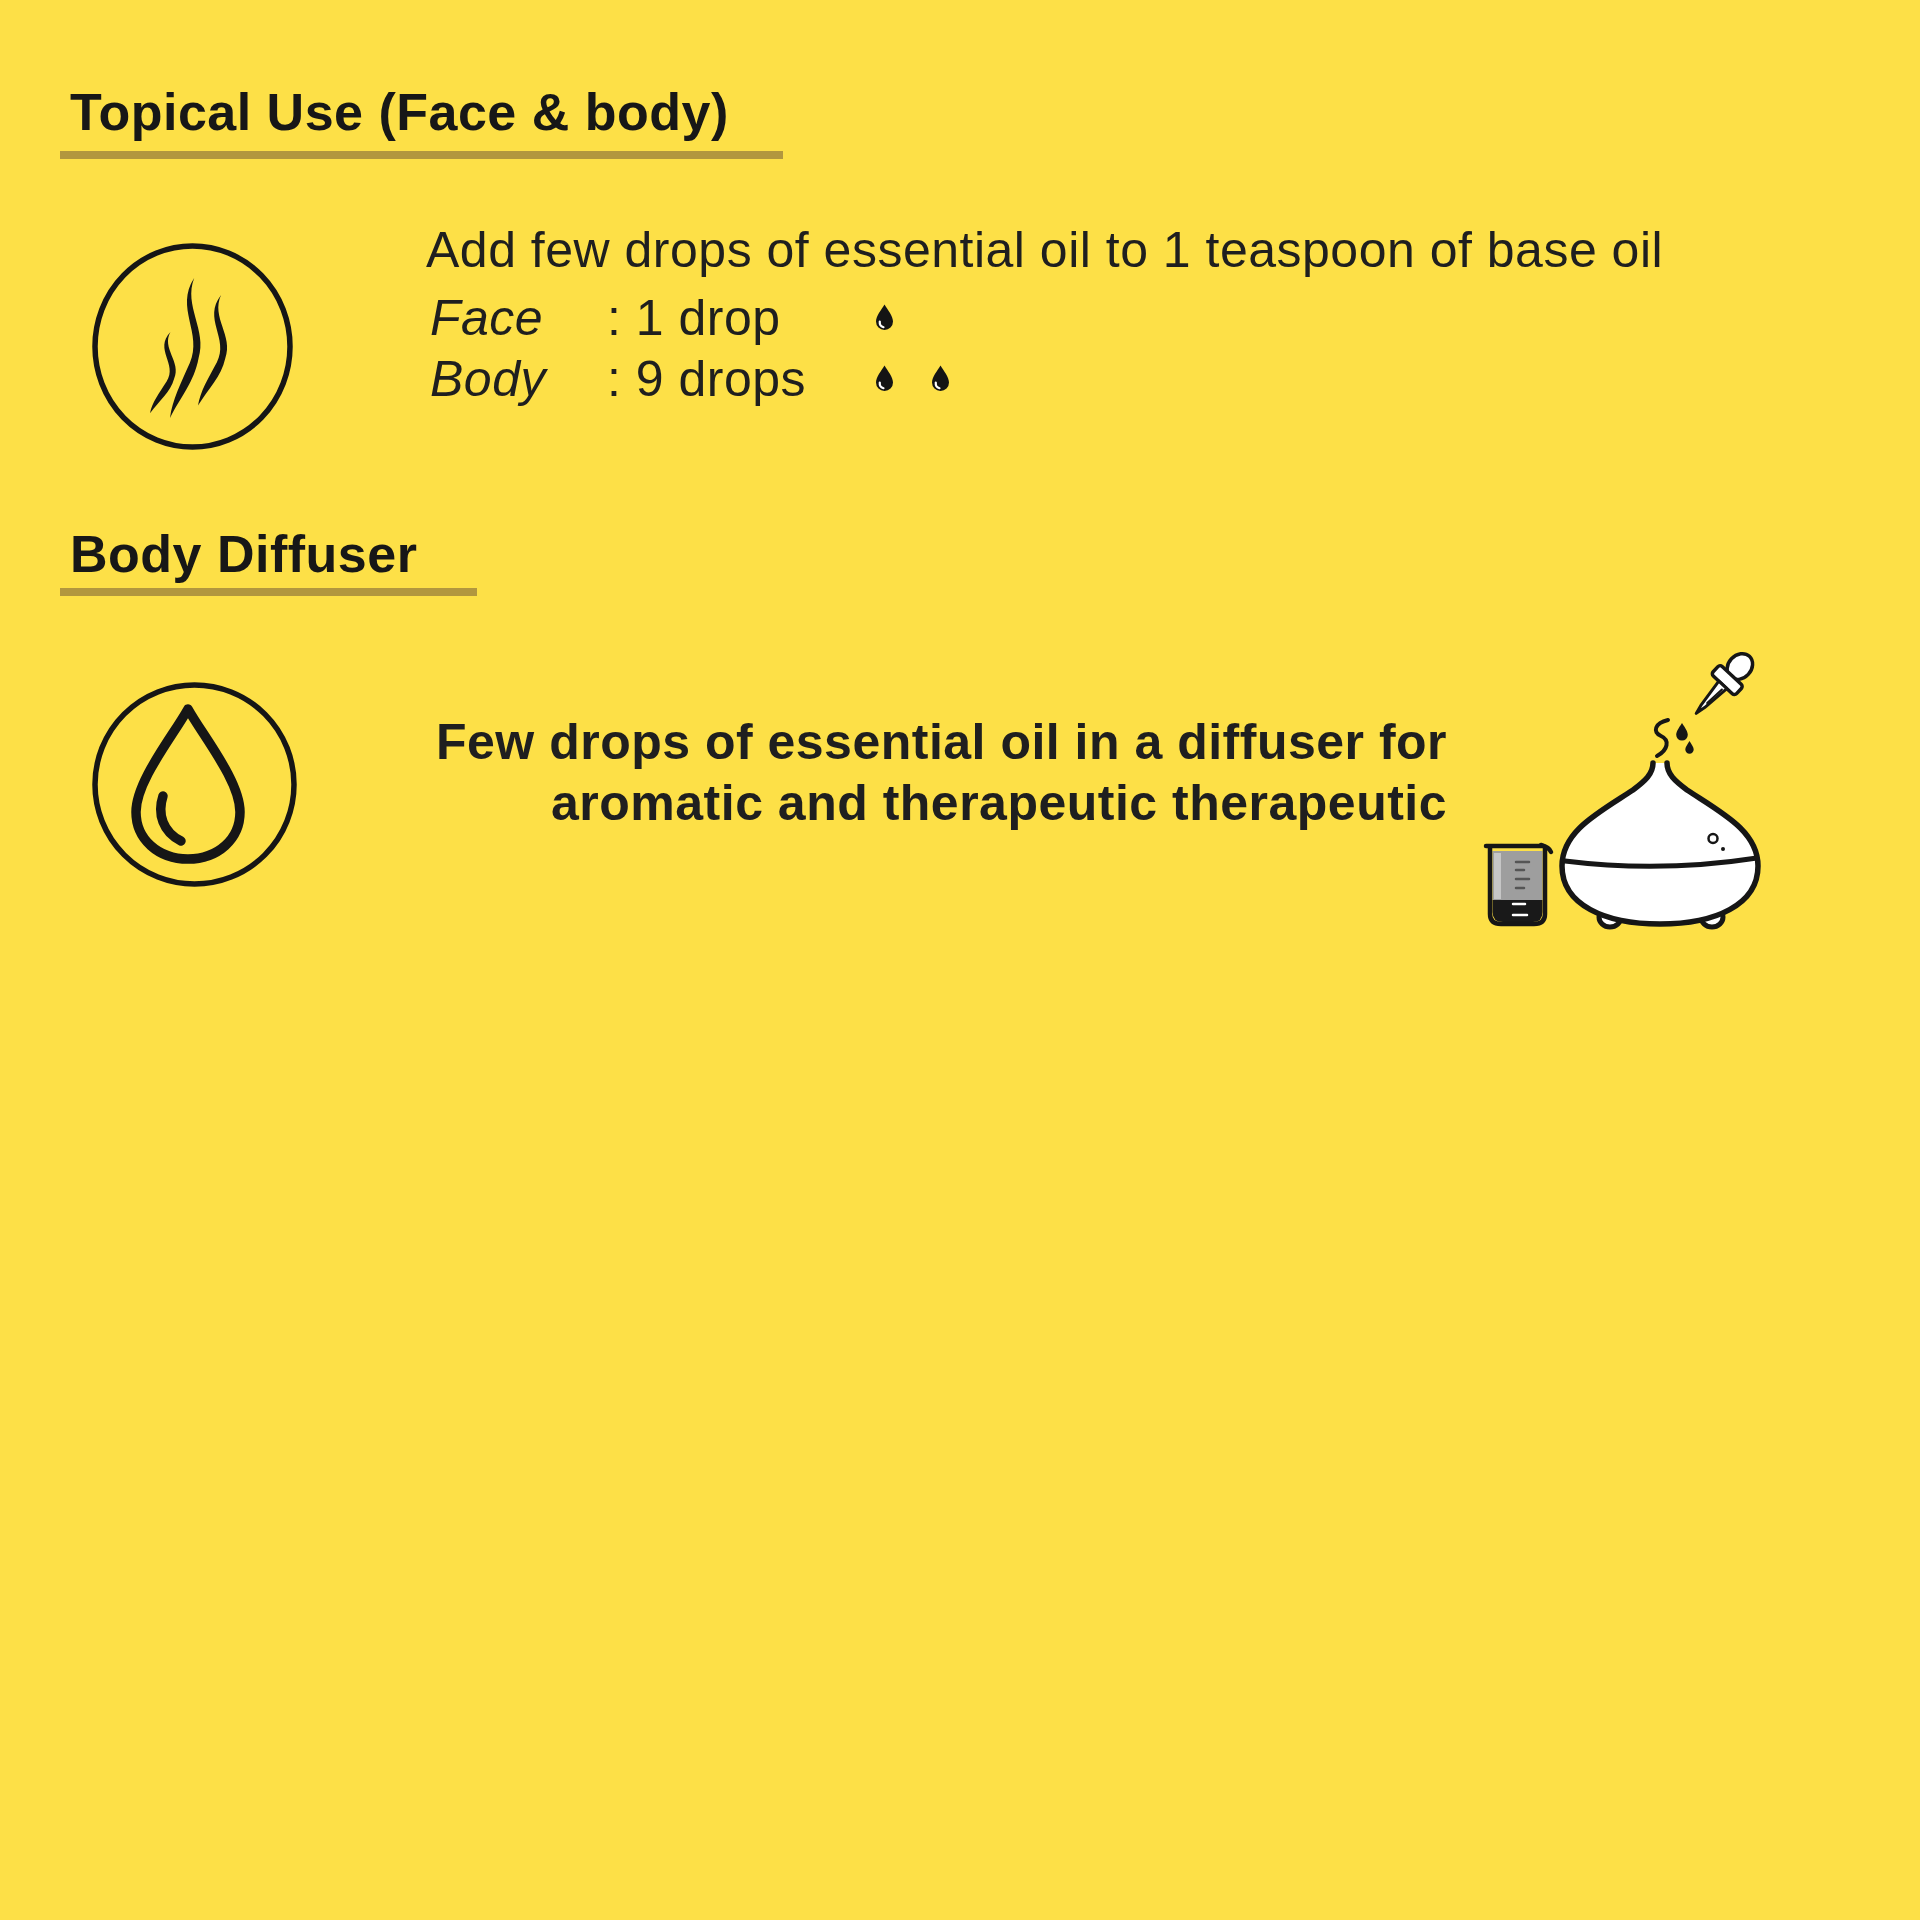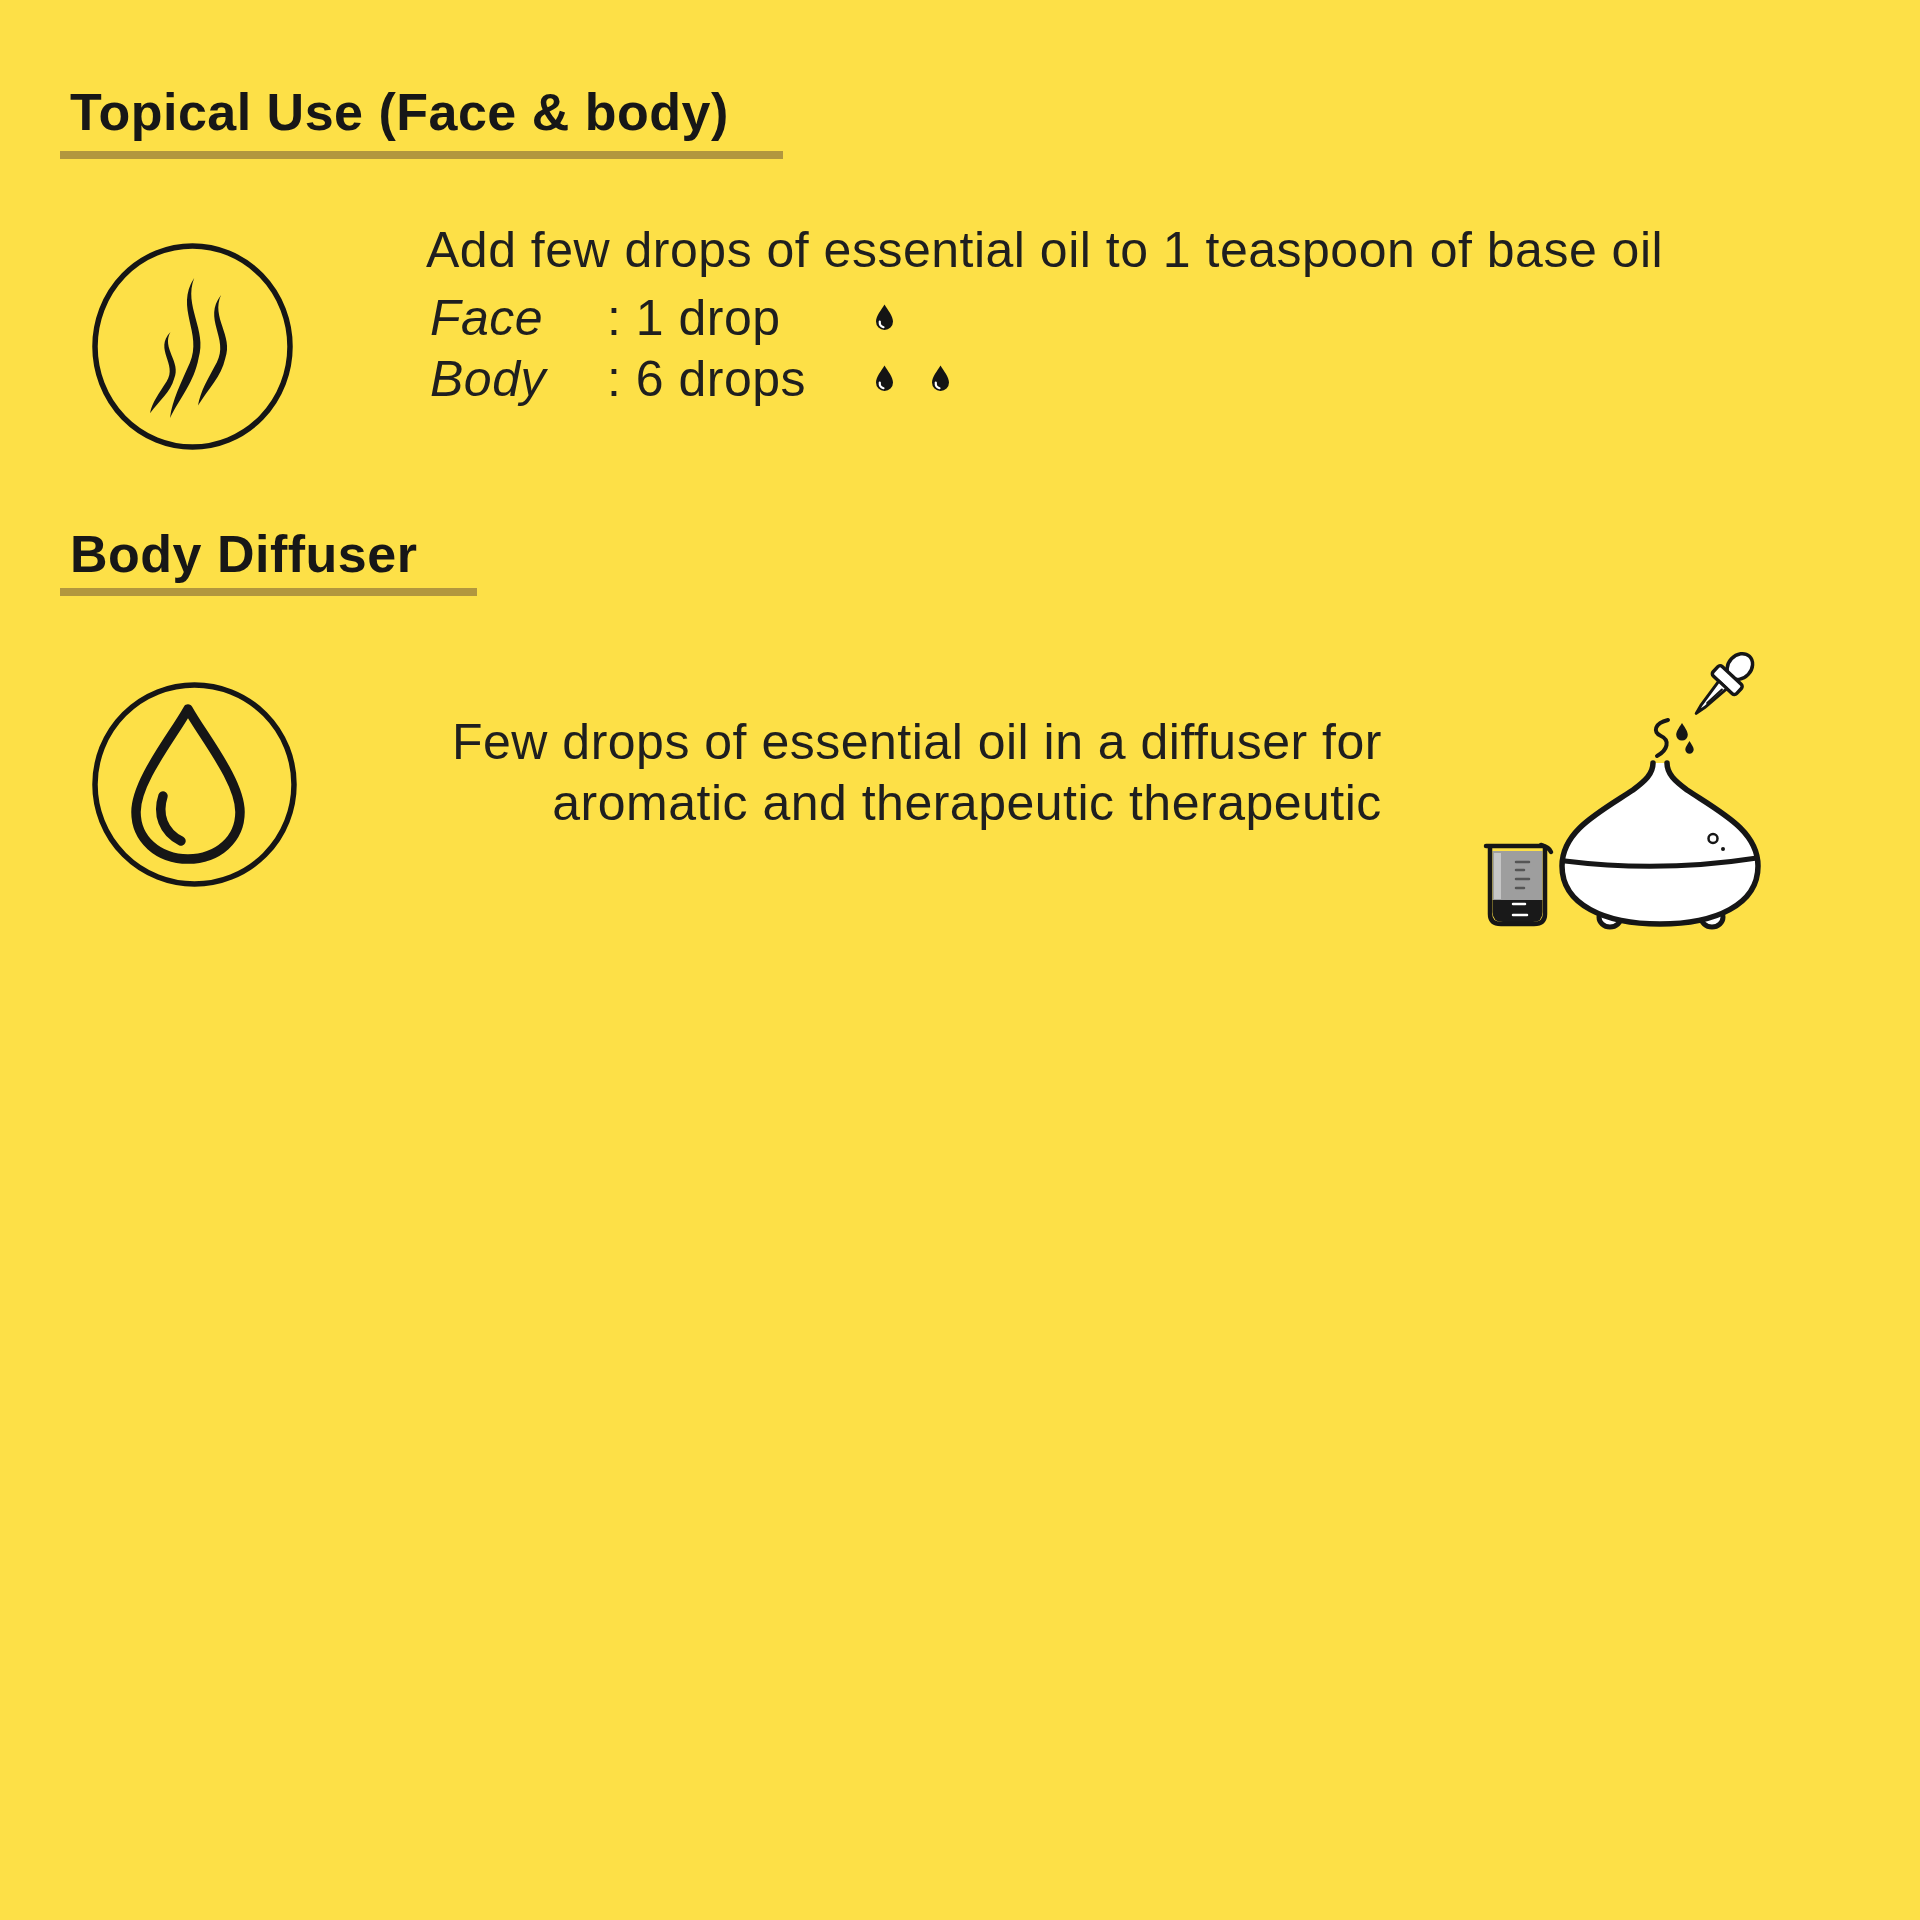--- a/index.html
+++ b/index.html
@@ -22,21 +22,21 @@
   .bodytext{
     position:absolute;font-size:50px;letter-spacing:0.5px;color:#1f1f1f;white-space:nowrap;text-align:right;
   }
   .intro{left:426px;top:221px;}
   .rows{position:absolute;left:430px;top:287px;}
   .dose-row{display:flex;align-items:center;height:61px;font-size:50px;letter-spacing:0.5px;color:#1f1f1f;}
   .dose-label{width:177px;font-style:italic;}
   .dose-value{width:268px;}
   .dose-drops{display:flex;align-items:center;gap:37px;}
   .droplet{display:inline-flex;width:19px;height:27px;}
-  .desc{left:452px;top:712px;line-height:61px;}
+  .desc{left:436px;top:712px;line-height:61px;font-weight:bold;}
   .illustration{position:absolute;left:1450px;top:618px;width:400px;height:340px;}
 </style>
 </head>
 <body>
 
 <div class="page">
 
   <div class="heading h1">Topical Use (Face &amp; body)</div>
   <div class="rule rule1"></div>
 
@@ -59,21 +59,21 @@
           <span class="droplet">
             <svg viewBox="0 0 19 27" width="19" height="27">
               <path d="M 9.5,0.5 C 6.5,5.5 1,12 1,17.5 A 8.5,8.5 0 0 0 18,17.5 C 18,12 12.5,5.5 9.5,0.5 Z" fill="#141414"></path>
               <path d="M 4.8,17.5 A 5.2,5.2 0 0 0 8.5,23.2" fill="none" stroke="#ffffff" stroke-width="2.2" stroke-linecap="round"></path>
             </svg>
           </span>
         </span>
     </div>
     <div class="dose-row">
       <span class="dose-label">Body</span>
-      <span class="dose-value">: 6 drops</span>
+      <span class="dose-value">: 9 drops</span>
       <span class="dose-drops">
           <span class="droplet">
             <svg viewBox="0 0 19 27" width="19" height="27">
               <path d="M 9.5,0.5 C 6.5,5.5 1,12 1,17.5 A 8.5,8.5 0 0 0 18,17.5 C 18,12 12.5,5.5 9.5,0.5 Z" fill="#141414"></path>
               <path d="M 4.8,17.5 A 5.2,5.2 0 0 0 8.5,23.2" fill="none" stroke="#ffffff" stroke-width="2.2" stroke-linecap="round"></path>
             </svg>
           </span>
           <span class="droplet">
             <svg viewBox="0 0 19 27" width="19" height="27">
               <path d="M 9.5,0.5 C 6.5,5.5 1,12 1,17.5 A 8.5,8.5 0 0 0 18,17.5 C 18,12 12.5,5.5 9.5,0.5 Z" fill="#141414"></path>

